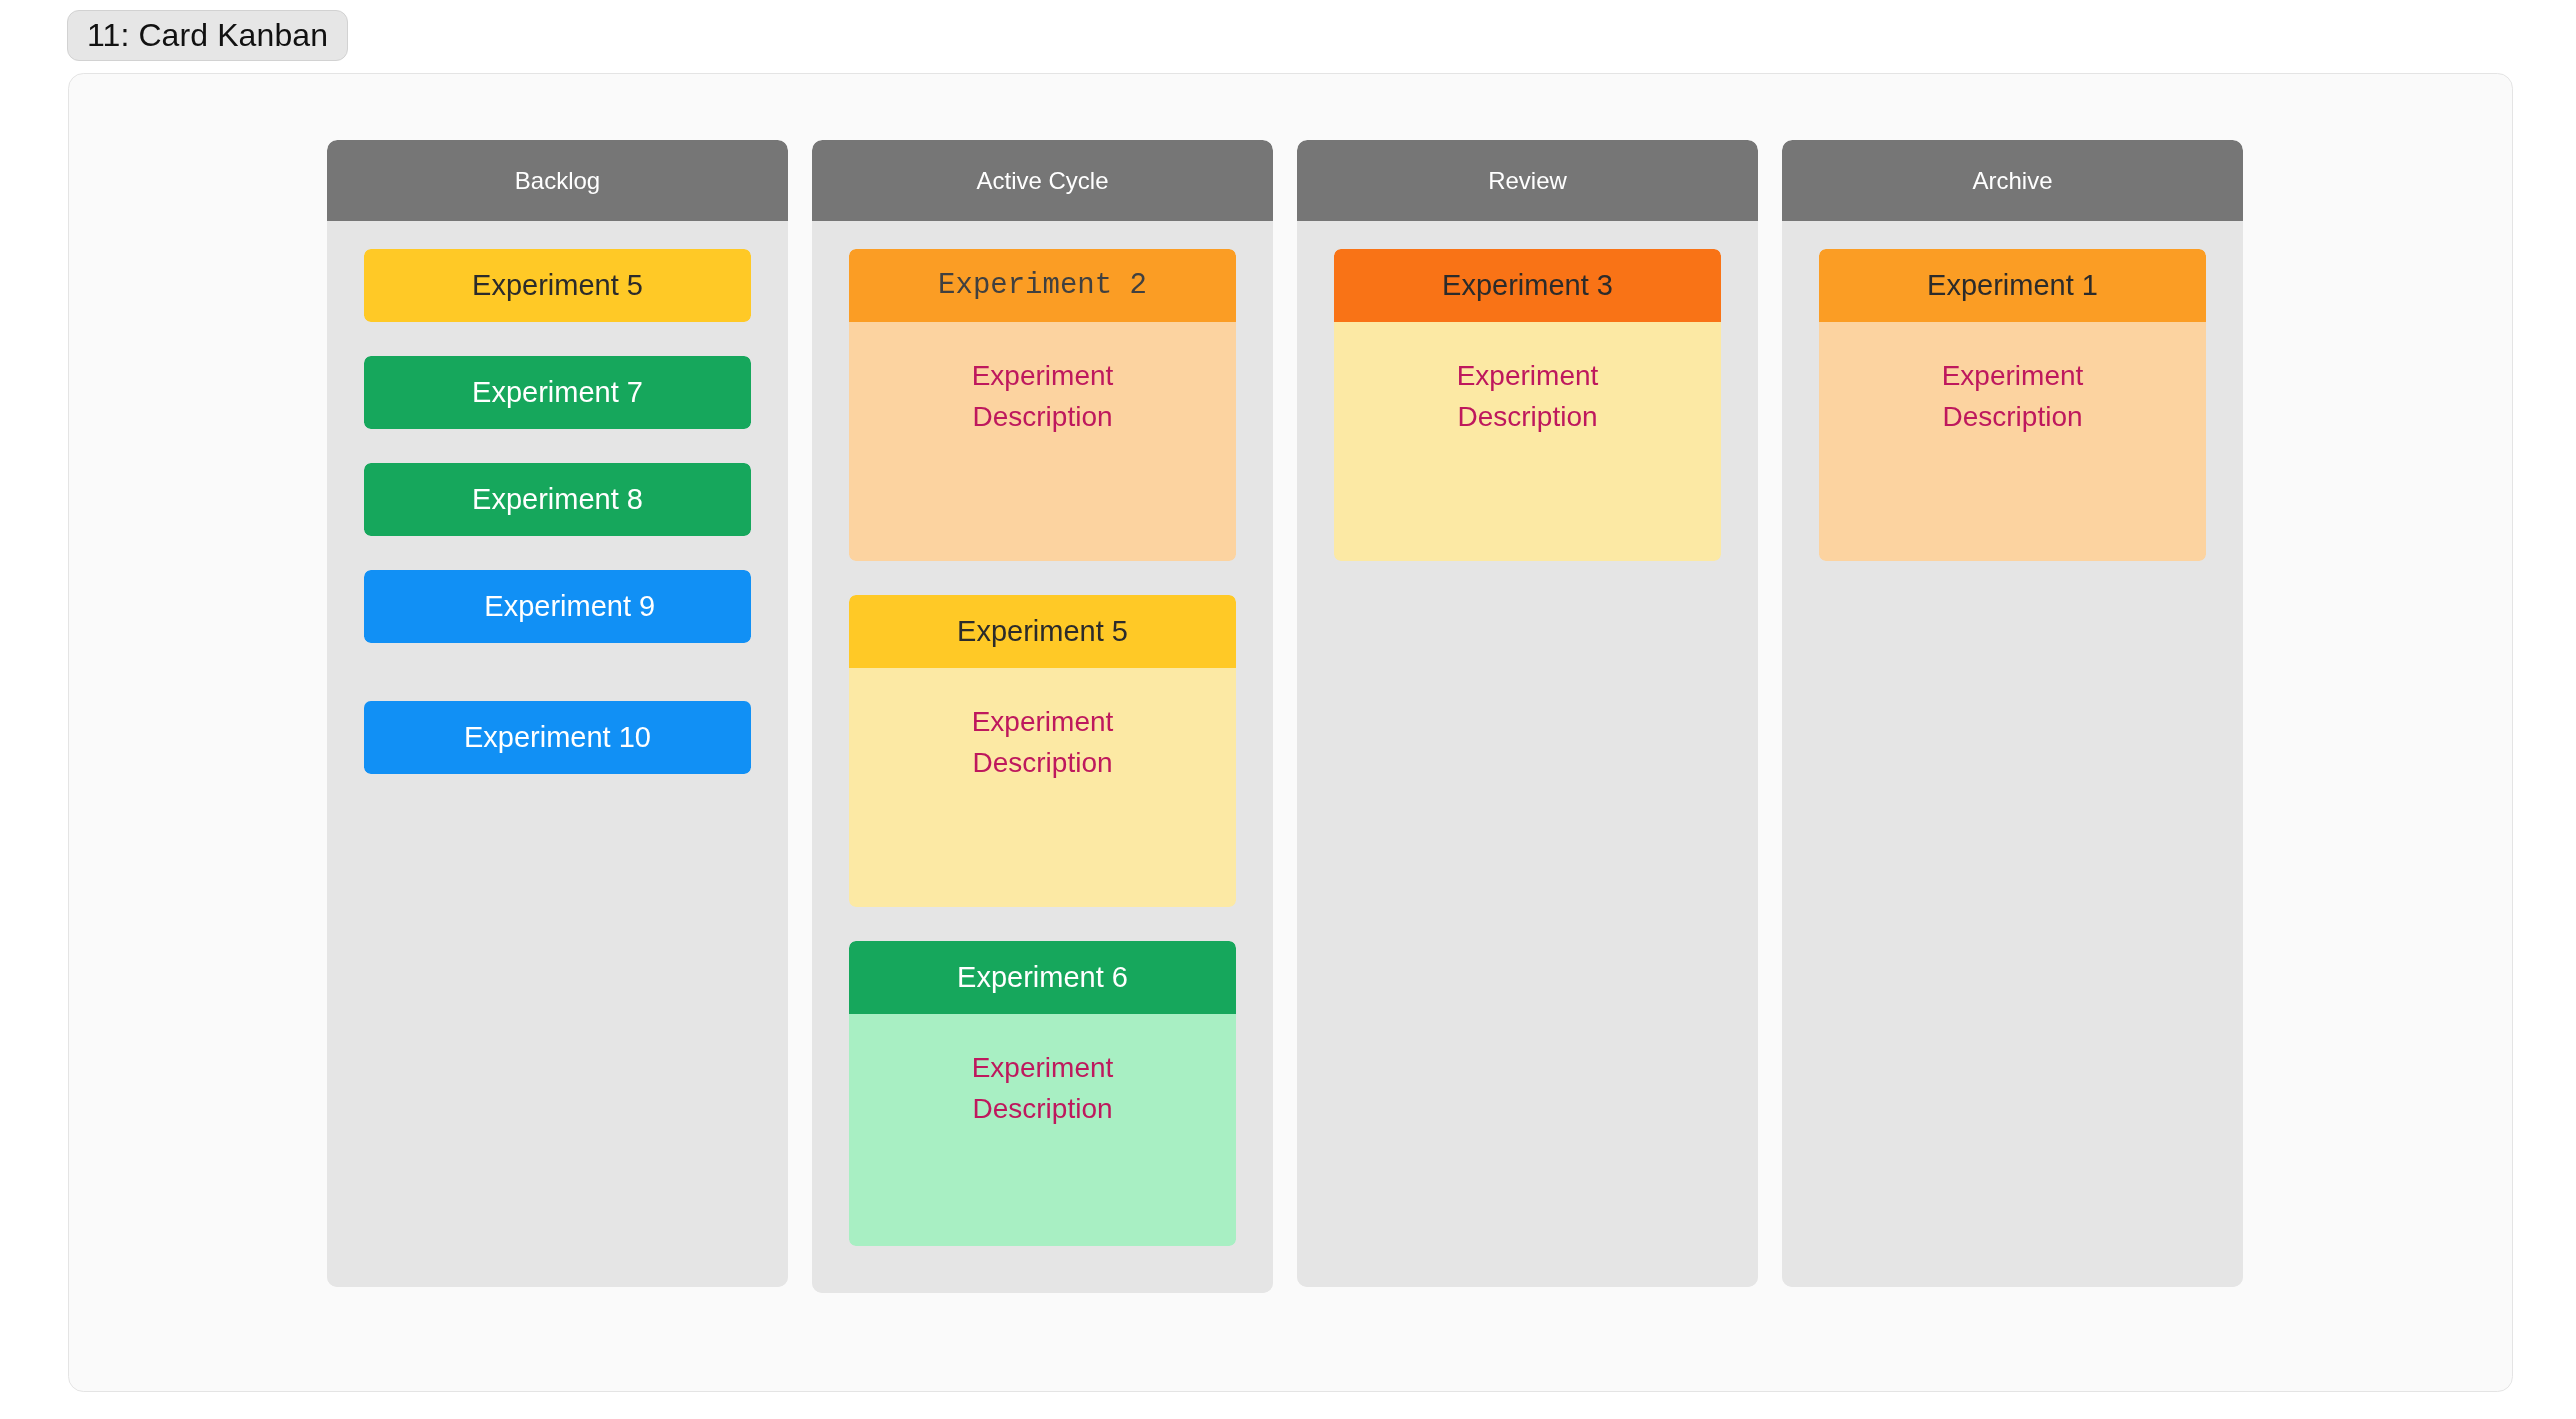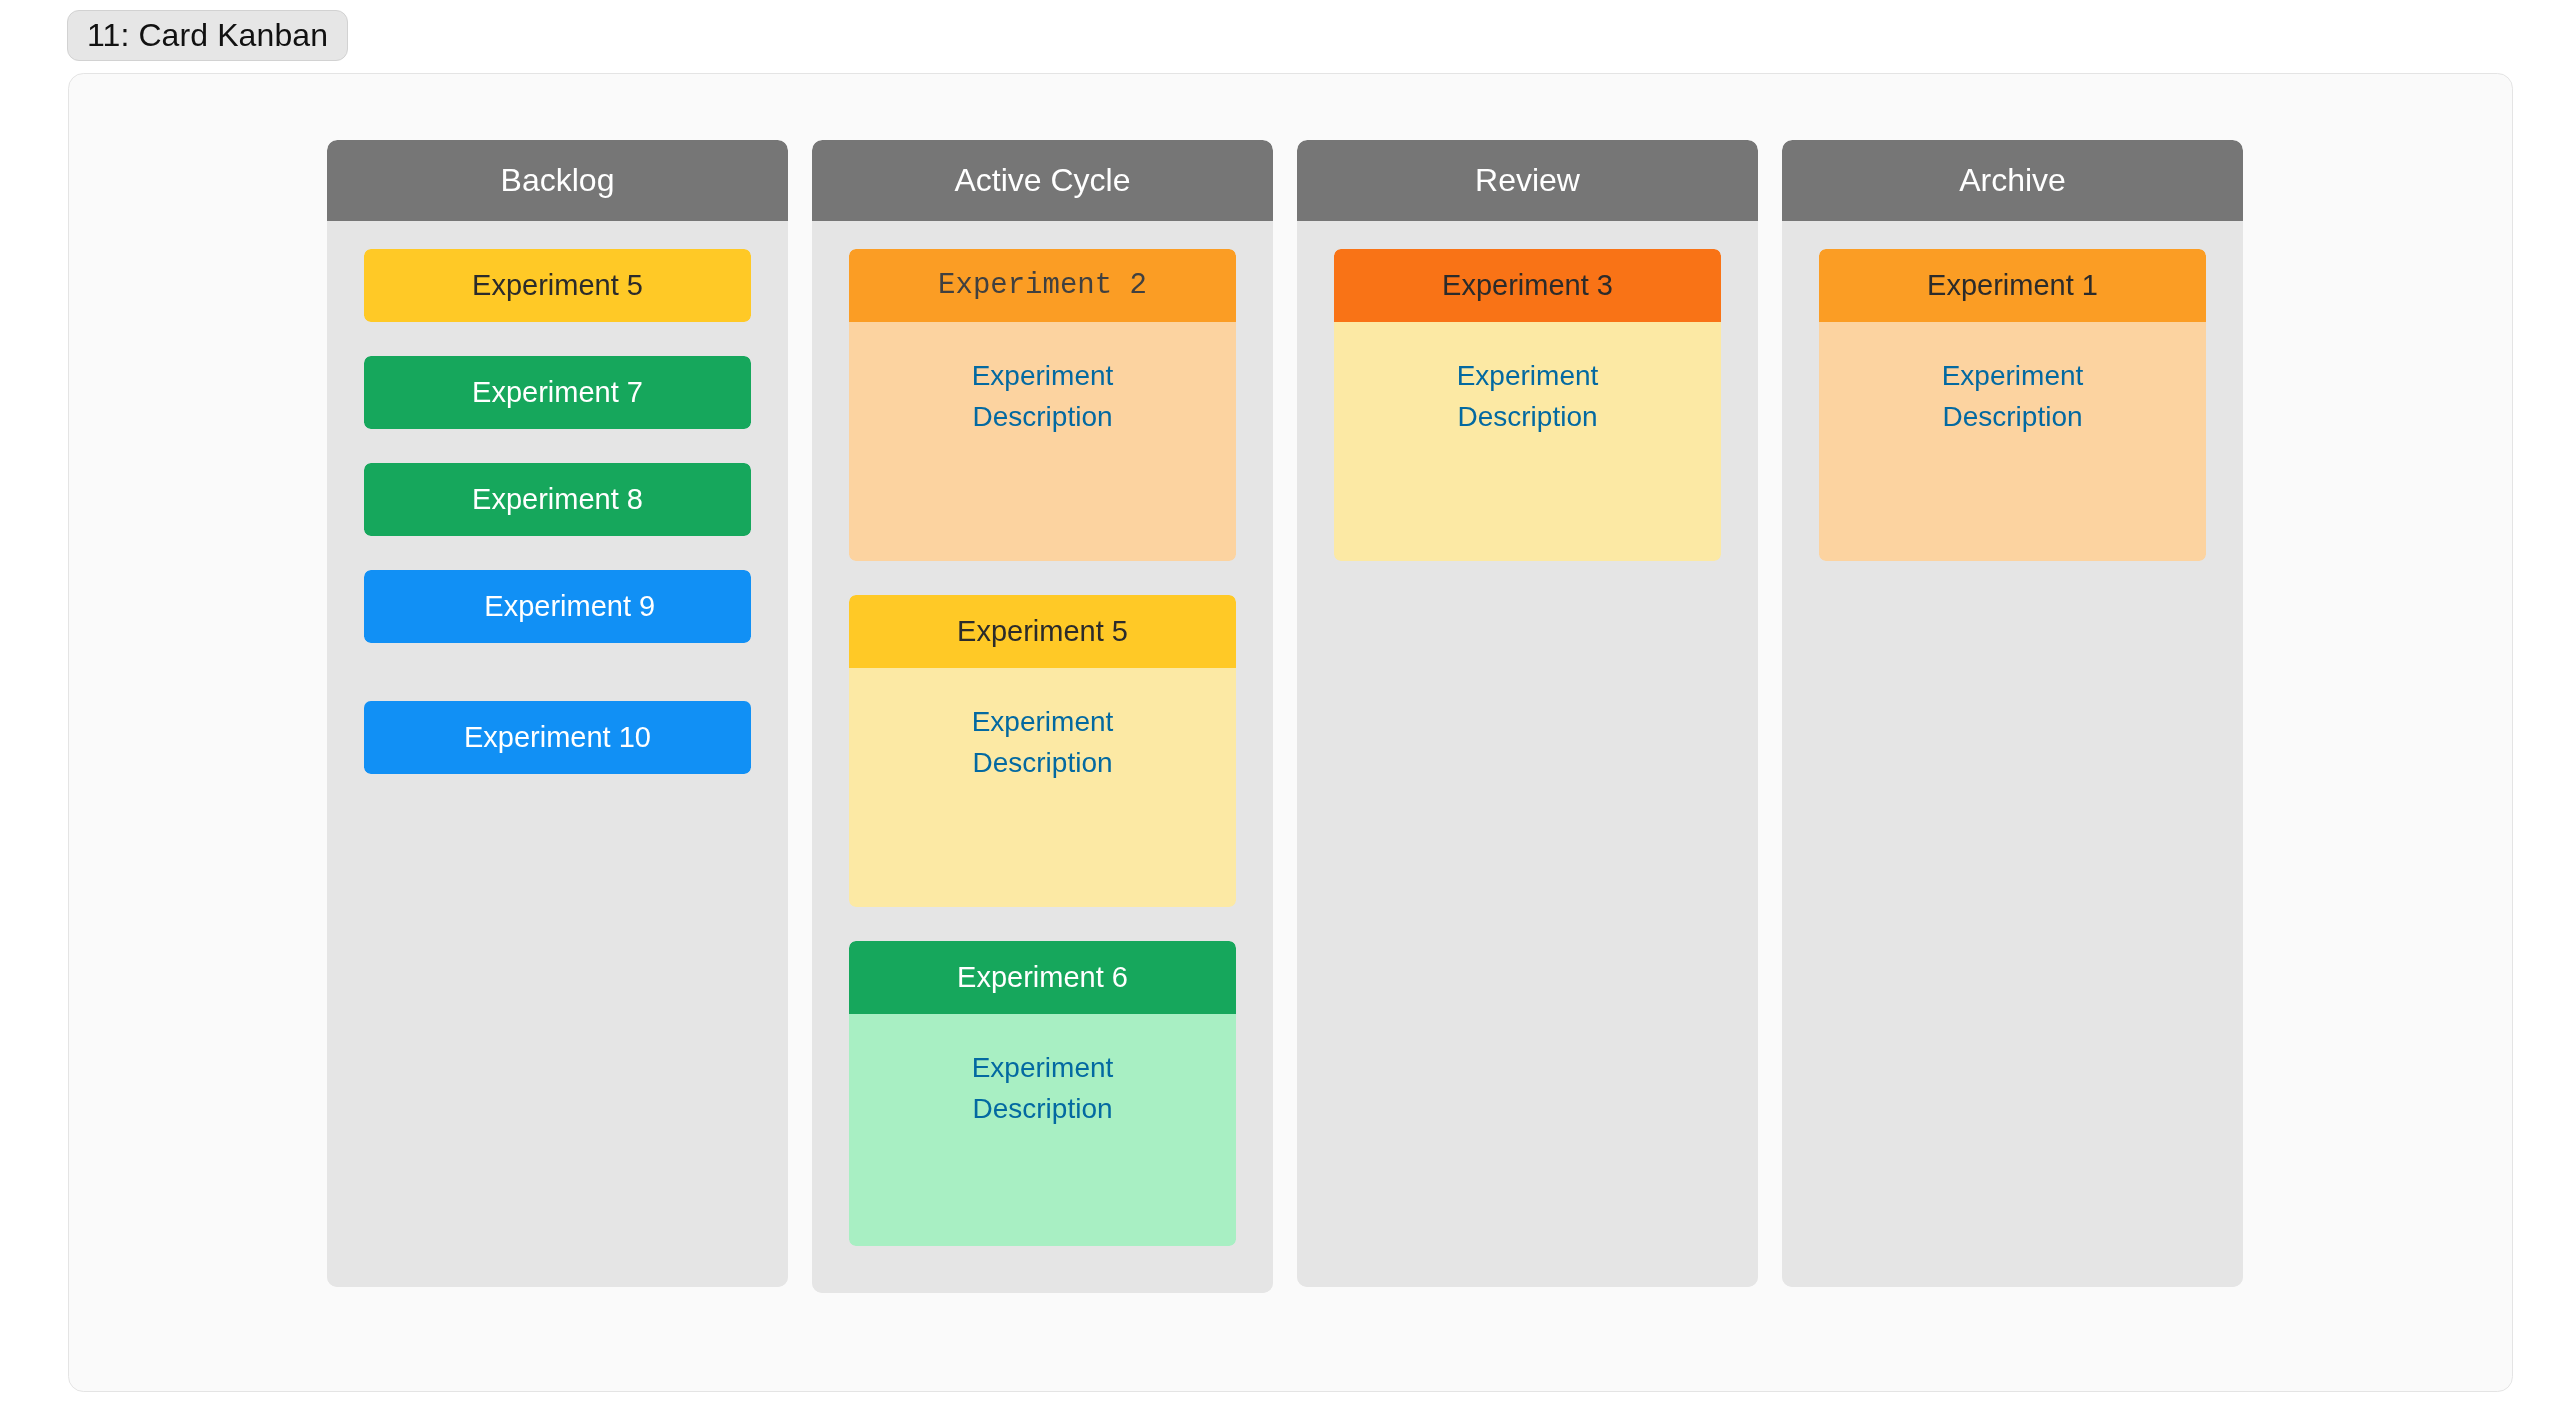--- a/index.html
+++ b/index.html
@@ -68,21 +68,21 @@
     background: #e5e5e5;
   }
 
   .column-header {
     height: 81px;
     background: #767676;
     color: #ffffff;
     display: flex;
     align-items: center;
     justify-content: center;
-    font-size: 32px;
+    font-size: 24px;
     border-radius: 10.2px 10.2px 0 0;
     flex: 0 0 auto;
   }
 
   .column-body {
     padding: 28px 37px 28px 37px;
     display: flex;
     flex-direction: column;
     box-sizing: border-box;
     background: #e5e5e5;
@@ -116,21 +116,21 @@
   .card-body {
     height: 239px;
     display: flex;
     align-items: flex-start;
     justify-content: center;
     box-sizing: border-box;
     padding: 34px 20.5px 0 20.5px;
     font-size: 28px;
     line-height: 1.45;
     text-align: center;
-    color: #0369a1;
+    color: #be185d;
     border-radius: 0 0 6.8px 6.8px;
     white-space: pre-line;
   }
   
   .card-body.clipped { height: 232px; border-radius: 0 0 6.8px 6.8px; }
 </style>
 </head>
 <body>
 
 <div id="root">

